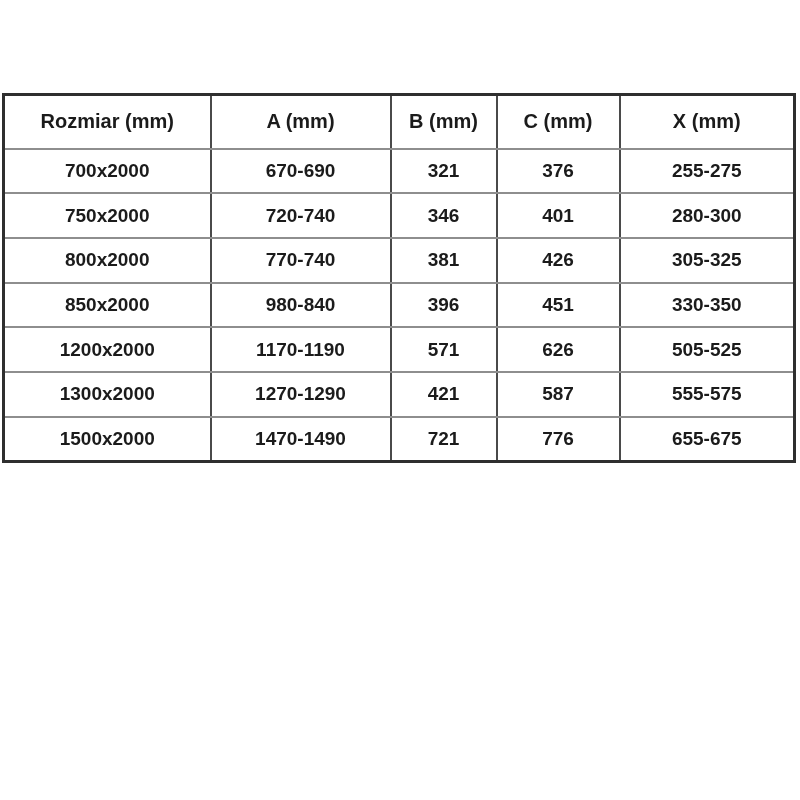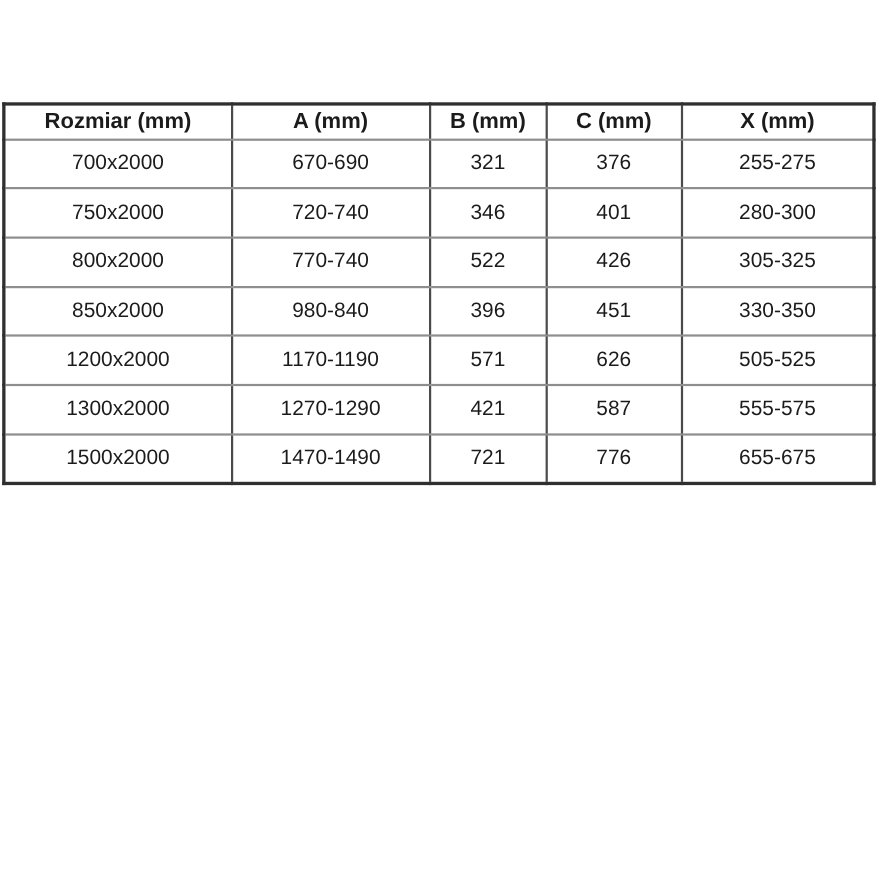--- a/index.html
+++ b/index.html
@@ -32,32 +32,32 @@
     border-top: 2px solid #8e8e8e;
     border-bottom: 2px solid #8e8e8e;
     text-align: center;
     vertical-align: middle;
     padding: 0;
     color: #1b1b1b;
     white-space: nowrap;
     overflow: hidden;
   }
   thead tr {
-    height: 32px;
+    height: 54px;
   }
   tbody tr {
     height: 44.7px;
   }
   th {
     font-size: 20px;
     font-weight: bold;
   }
   td {
     font-size: 19px;
-    font-weight: normal;
+    font-weight: bold;
   }
 </style>
 </head>
 <body>
 
 <div class="table-wrap">
   <table>
     <colgroup>
       <col style="width:207px">
       <col style="width:180px">
@@ -85,21 +85,21 @@
         <tr>
           <td>750x2000</td>
           <td>720-740</td>
           <td>346</td>
           <td>401</td>
           <td>280-300</td>
         </tr>
         <tr>
           <td>800x2000</td>
           <td>770-740</td>
-          <td>522</td>
+          <td>381</td>
           <td>426</td>
           <td>305-325</td>
         </tr>
         <tr>
           <td>850x2000</td>
           <td>980-840</td>
           <td>396</td>
           <td>451</td>
           <td>330-350</td>
         </tr>

